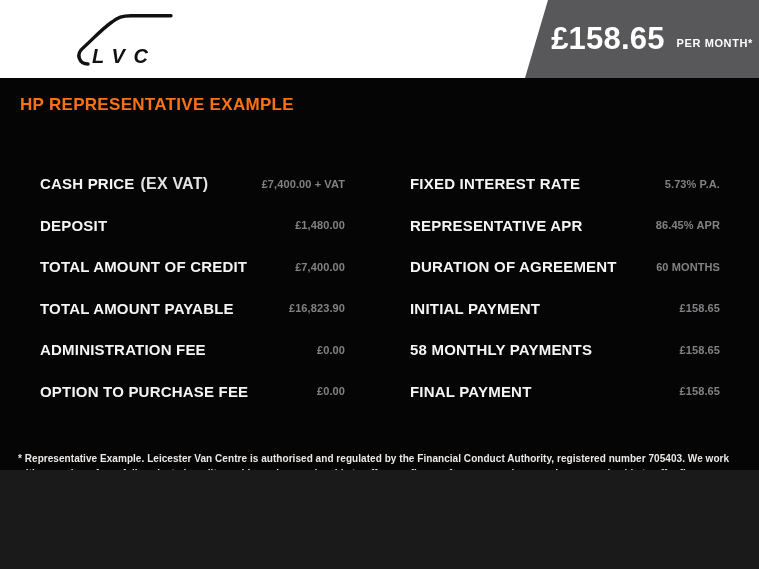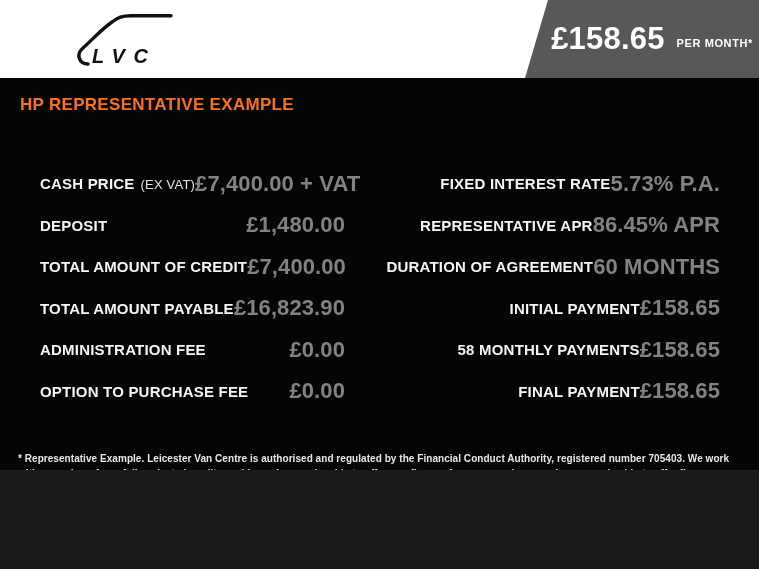--- a/index.html
+++ b/index.html
@@ -70,45 +70,45 @@
   .finance-table {
     position: absolute;
     top: 163px;
     left: 40px;
     width: 680px;
     display: flex;
   }
   .col { display: flex; flex-direction: column; }
   .col-left  { width: 305px; }
   .col-gap   { width: 65px; }
-  .col-right { width: 310px; align-items: flex-end; }
+  .col-right { width: 310px; }
 
   .row {
     height: 41.5px;
     display: flex;
     align-items: center;
     justify-content: space-between;
   }
   .row .label {
     color: #f5f5f5;
     font-size: 15px;
     font-weight: bold;
     letter-spacing: 0.2px;
     white-space: nowrap;
   }
   .row .label .sub {
-    font-size: 13px;
-    font-weight: normal;
+    font-size: 16px;
+    font-weight: bold;
     color: #e3e3e3;
     margin-left: 6px;
     letter-spacing: 0.2px;
   }
   .row .value {
     color: #828285;
-    font-size: 22px;
+    font-size: 11px;
     font-weight: bold;
     letter-spacing: 0.1px;
     white-space: nowrap;
   }
 
   
   .disclaimer {
     position: absolute;
     top: 452px;
     left: 18px;

